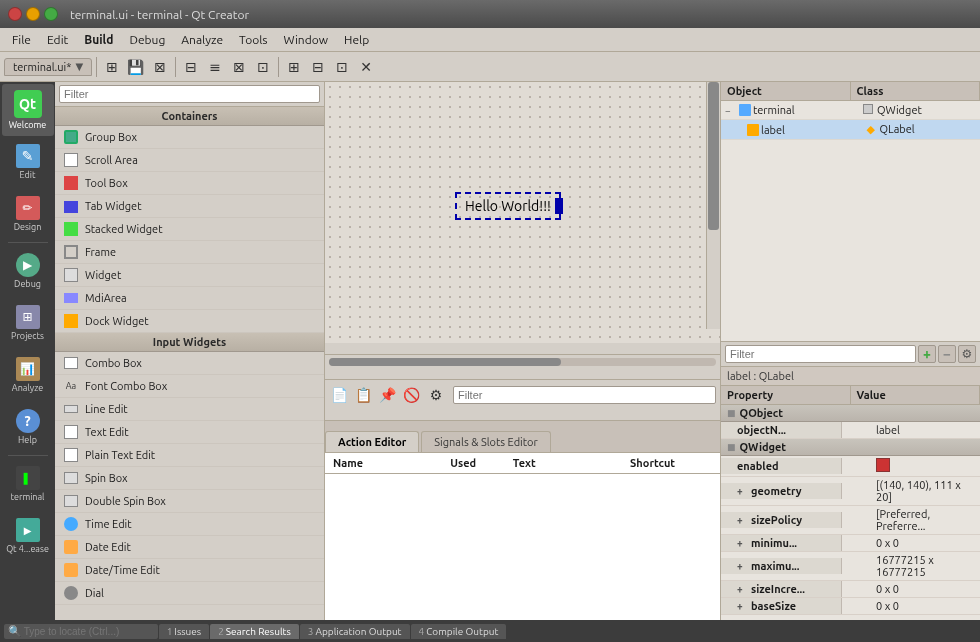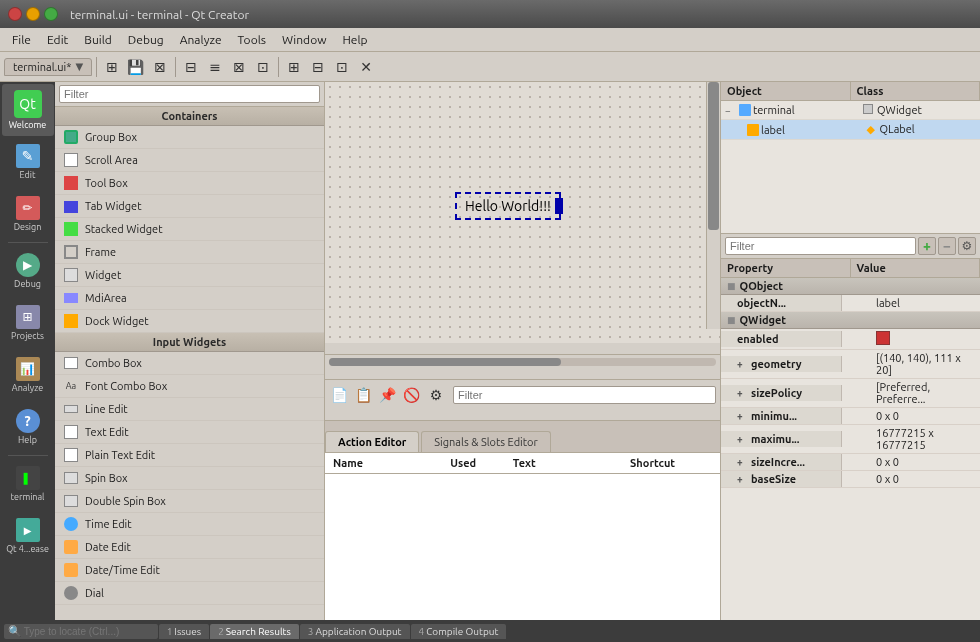--- a/index.html
+++ b/index.html
@@ -29,21 +29,21 @@
     .tb-icon { width: 22px; height: 22px; display: flex; align-items: center; justify-content: center; border-radius: 3px; cursor: pointer; font-size: 14px; color: #333; }
 
     
     .content-area { display: flex; flex: 1; overflow: hidden; }
 
     
     .left-sidebar { width: 55px; background: #3c3c3c; display: flex; flex-direction: column; align-items: center; padding: 2px 0; gap: 0; }
     .sidebar-btn { width: 52px; height: 52px; display: flex; flex-direction: column; align-items: center; justify-content: center; gap: 2px; cursor: pointer; color: #ccc; font-size: 9px; border-radius: 3px; padding: 2px; }
     .sidebar-btn.active { background: #5a5a5a; color: #fff; }
     .sidebar-icon { width: 28px; height: 28px; display: flex; align-items: center; justify-content: center; border-radius: 4px; }
-    .sidebar-icon.qt { background: #41cd52; color: white; font-weight: normal; font-size: 14px; border-radius: 4px; }
+    .sidebar-icon.qt { background: #41cd52; color: white; font-weight: bold; font-size: 14px; border-radius: 4px; }
     .sidebar-divider { width: 40px; height: 1px; background: #555; margin: 2px 0; }
 
     
     .toolbox-panel { width: 270px; background: #d4cfc8; border-right: 1px solid #b0a898; display: flex; flex-direction: column; overflow: hidden; }
     .toolbox-filter { padding: 3px 4px; border-bottom: 1px solid #b0a898; }
     .toolbox-filter input { width: 100%; padding: 2px 4px; border: 1px solid #a0988e; border-radius: 2px; background: white; font-size: 11px; }
     .toolbox-content { overflow-y: auto; flex: 1; }
     .toolbox-section-header { background: linear-gradient(to bottom, #c8c0b4, #b8b0a4); padding: 3px 8px; font-size: 11px; font-weight: bold; color: #2a2a2a; text-align: center; border-bottom: 1px solid #a0988e; }
     .toolbox-item { display: flex; align-items: center; gap: 6px; padding: 3px 8px; cursor: pointer; font-size: 11px; color: #1a1a1a; border-bottom: 1px solid #ccc6be; }
     .toolbox-item-icon { width: 16px; height: 16px; display: flex; align-items: center; justify-content: center; flex-shrink: 0; }
@@ -66,21 +66,21 @@
     .action-area { height: 200px; border-top: 1px solid #b0a898; display: flex; flex-direction: column; }
     .action-tabs { height: 32px; background: #c8c0b8; display: flex; align-items: flex-end; border-bottom: 1px solid #b0a898; }
     .action-tab { padding: 4px 12px; font-size: 11px; cursor: pointer; border: 1px solid #b0a898; border-bottom: none; border-radius: 3px 3px 0 0; margin-right: 2px; background: #c8c0b8; color: #333; }
     .action-tab.active { background: #d4cfc8; color: #000; font-weight: bold; }
     .action-table-header { display: flex; background: #ffffff; border-bottom: 1px solid #b0a898; padding: 2px 4px; }
     .action-table-col { font-size: 11px; font-weight: bold; color: #1a1a1a; padding: 2px 4px; }
     .action-table-content { flex: 1; background: white; overflow-y: auto; }
 
     
     .right-panel { width: 260px; background: #d4cfc8; border-left: 1px solid #b0a898; display: flex; flex-direction: column; overflow: hidden; }
-    .object-inspector { height: 152px; border-bottom: 1px solid #b0a898; display: flex; flex-direction: column; }
+    .object-inspector { height: 260px; border-bottom: 1px solid #b0a898; display: flex; flex-direction: column; }
     .obj-header { display: flex; background: #c8c0b8; border-bottom: 1px solid #b0a898; }
     .obj-col { flex: 1; padding: 3px 6px; font-size: 11px; font-weight: bold; color: #1a1a1a; border-right: 1px solid #b0a898; }
     .obj-row { display: flex; align-items: center; padding: 2px 0; border-bottom: 1px solid #ddd8d0; font-size: 11px; }
     .obj-row.selected { background: #c0d8f0; }
     .obj-cell { flex: 1; padding: 1px 6px; font-size: 11px; color: #1a1a1a; overflow: hidden; white-space: nowrap; }
     .obj-expand { width: 12px; color: #555; font-size: 10px; text-align: center; }
     .obj-dash { color: #555; }
 
     
     .property-panel { flex: 1; display: flex; flex-direction: column; overflow: hidden; }
@@ -144,21 +144,21 @@
     <div class="tb-btn tb-close"></div>
     <div class="tb-btn tb-min"></div>
     <div class="tb-btn tb-max"></div>
   </div>
   <span class="titlebar-title">terminal.ui - terminal - Qt Creator</span>
 </div>
 
 <div class="menubar">
   <div class="menu-item">File</div>
   <div class="menu-item">Edit</div>
-  <div class="menu-item" style="font-weight:normal">Build</div>
+  <div class="menu-item" style="font-weight:bold">Build</div>
   <div class="menu-item">Debug</div>
   <div class="menu-item">Analyze</div>
   <div class="menu-item">Tools</div>
   <div class="menu-item">Window</div>
   <div class="menu-item">Help</div>
 </div>
 
 <div class="main-container">
 
   <div class="toolbar-row">
@@ -437,20 +437,21 @@
         </div>
       </div>
 
       <div class="property-panel">
         <div class="prop-filter-row">
           <input class="prop-filter-input" type="text" placeholder="Filter" style="">
           <div class="prop-btn plus-icon">+</div>
           <div class="prop-btn minus-icon">−</div>
           <div class="prop-btn settings-icon">⚙</div>
         </div>
+        <div class="prop-label-row">label : QLabel</div>
         <div class="prop-header">
           <div class="prop-col">Property</div>
           <div class="prop-col">Value</div>
         </div>
         <div class="prop-table">
 
           <div class="prop-section">
             <span style="color:#888;font-size:9px;">■</span>
             <span>QObject</span>
           </div>

